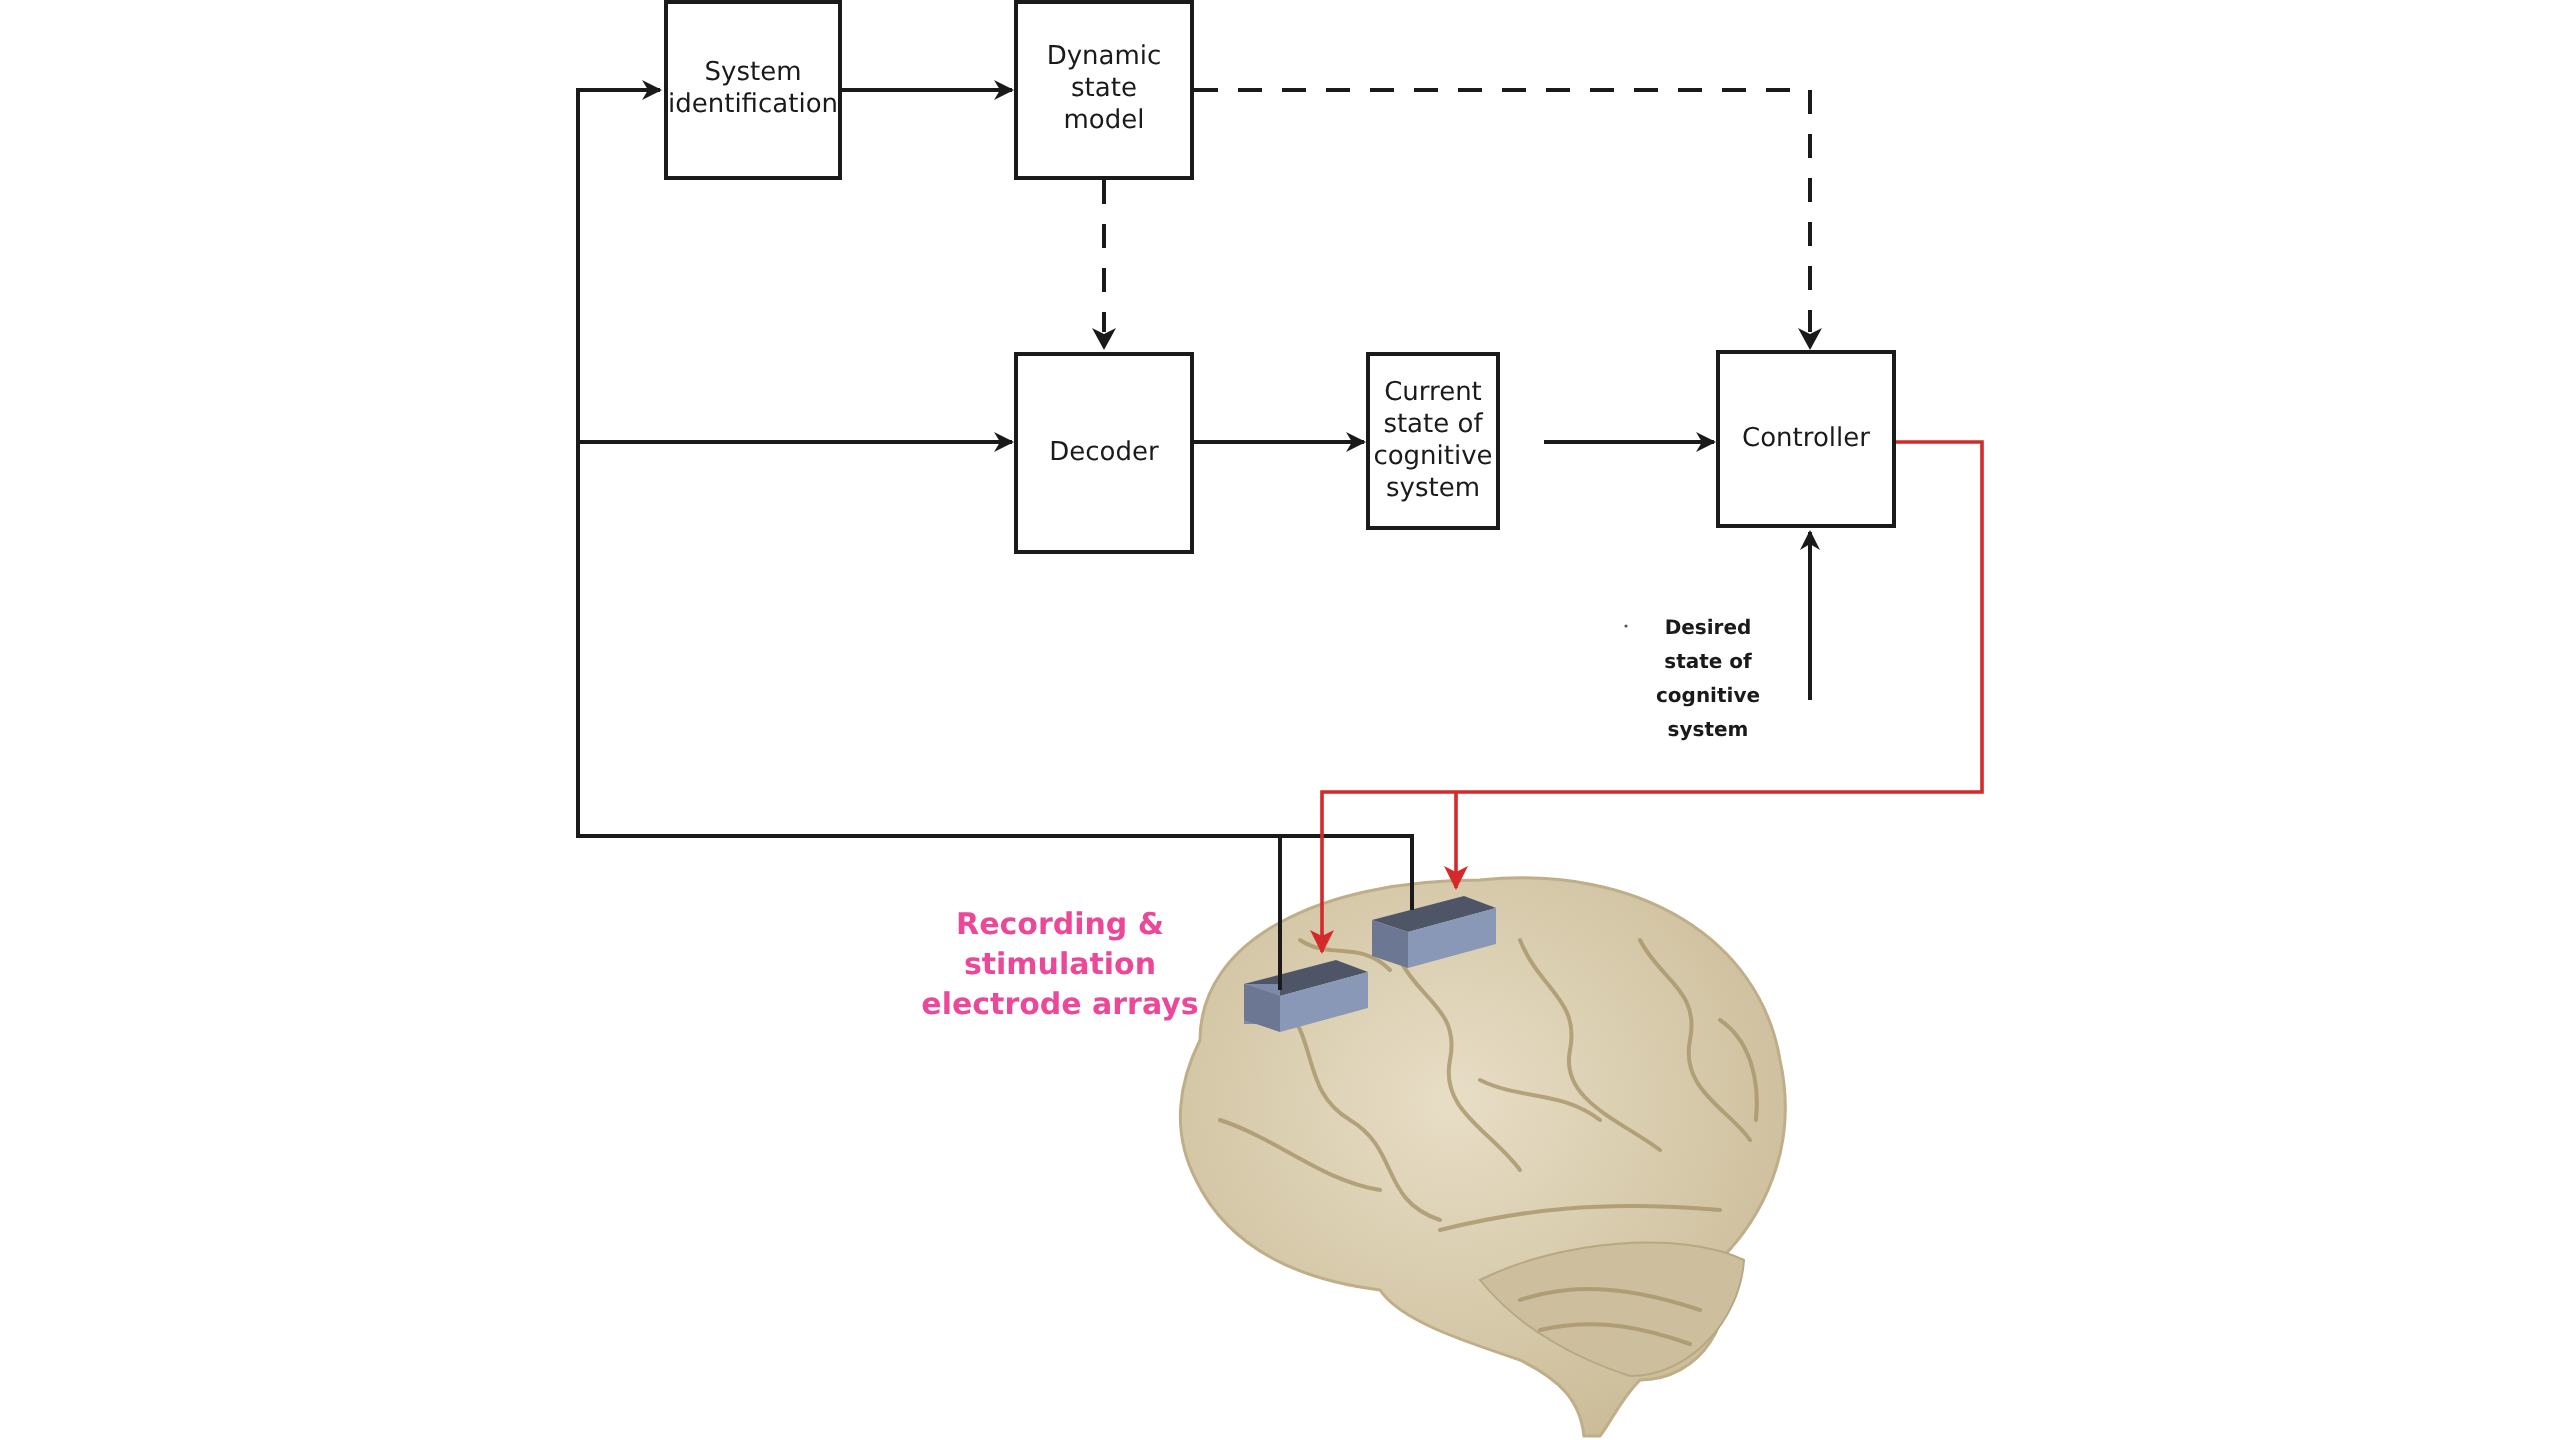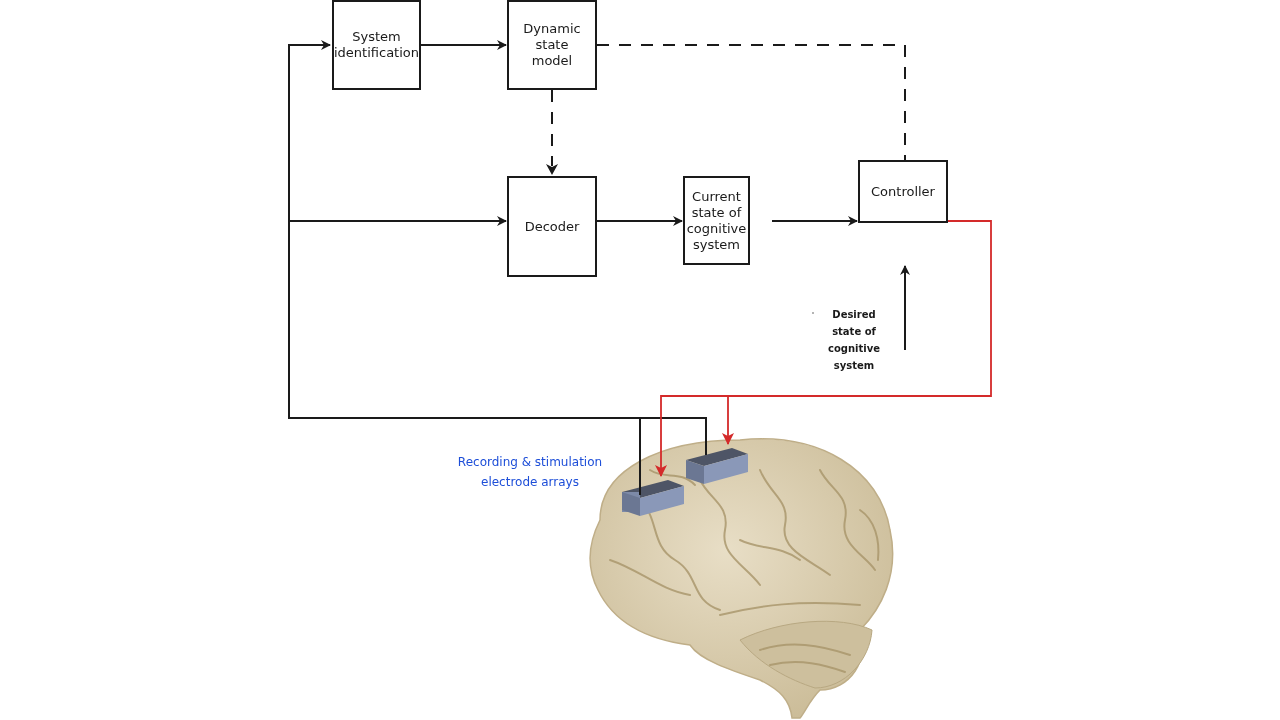--- a/index.html
+++ b/index.html
@@ -5,21 +5,21 @@
   html, body { margin: 0; padding: 0; background: #ffffff; }
   body { width: 1280px; height: 720px; position: relative; overflow: hidden;
          font-family: "DejaVu Sans", "Liberation Sans", sans-serif; }
   .box { position: absolute; border: 2px solid #1a1a1a; background: #fff;
          box-sizing: border-box; display: flex; align-items: center; justify-content: center;
          text-align: center; font-size: 13px; line-height: 16px; color: #1a1a1a; }
   .box span { white-space: pre-line; display: block; }
   svg.lines { position: absolute; left: 0; top: 0; }
   .label { position: absolute; text-align: center; white-space: pre-line; }
   #desired { left: 808px; top: 306px; width: 92px; font-size: 10px; line-height: 17px; color: #1a1a1a; font-weight: bold; }
-  #electrode-label { left: 430px; top: 452px; width: 200px; font-size: 12px; line-height: 20px; color: #1d4ed8; }
+  #electrode-label { left: 430px; top: 452px; width: 200px; font-size: 15px; line-height: 20px; color: #ec4899; font-weight: bold; }
 </style>
 </head>
 <body>
 
 <svg class="lines" width="1280" height="720">
   <defs>
     <marker id="ah" markerWidth="10" markerHeight="10" refX="9" refY="5" orient="auto" markerUnits="userSpaceOnUse">
       <path d="M0,0 L10,5 L0,10 L3,5 Z" fill="#1a1a1a"></path>
     </marker>
     <marker id="ahr" markerWidth="12" markerHeight="12" refX="11" refY="6" orient="auto" markerUnits="userSpaceOnUse">
@@ -97,21 +97,21 @@
 </div>
 <div class="box" style="left:507px; top:176px; width:90px; height:101px;">
   <span>Decoder</span>
 </div>
 <div class="box" style="left:683px; top:176px; width:67px; height:89px;">
   <span>Current
 state of
 cognitive
 system</span>
 </div>
-<div class="box" style="left:858px; top:160px; width:90px; height:63px;">
+<div class="box" style="left:858px; top:175px; width:90px; height:89px;">
   <span>Controller</span>
 </div>
 
 <div id="desired" class="label">Desired
 state of
 cognitive
 system</div>
 <div id="electrode-label" class="label">Recording &amp; stimulation
 electrode arrays</div>
 

